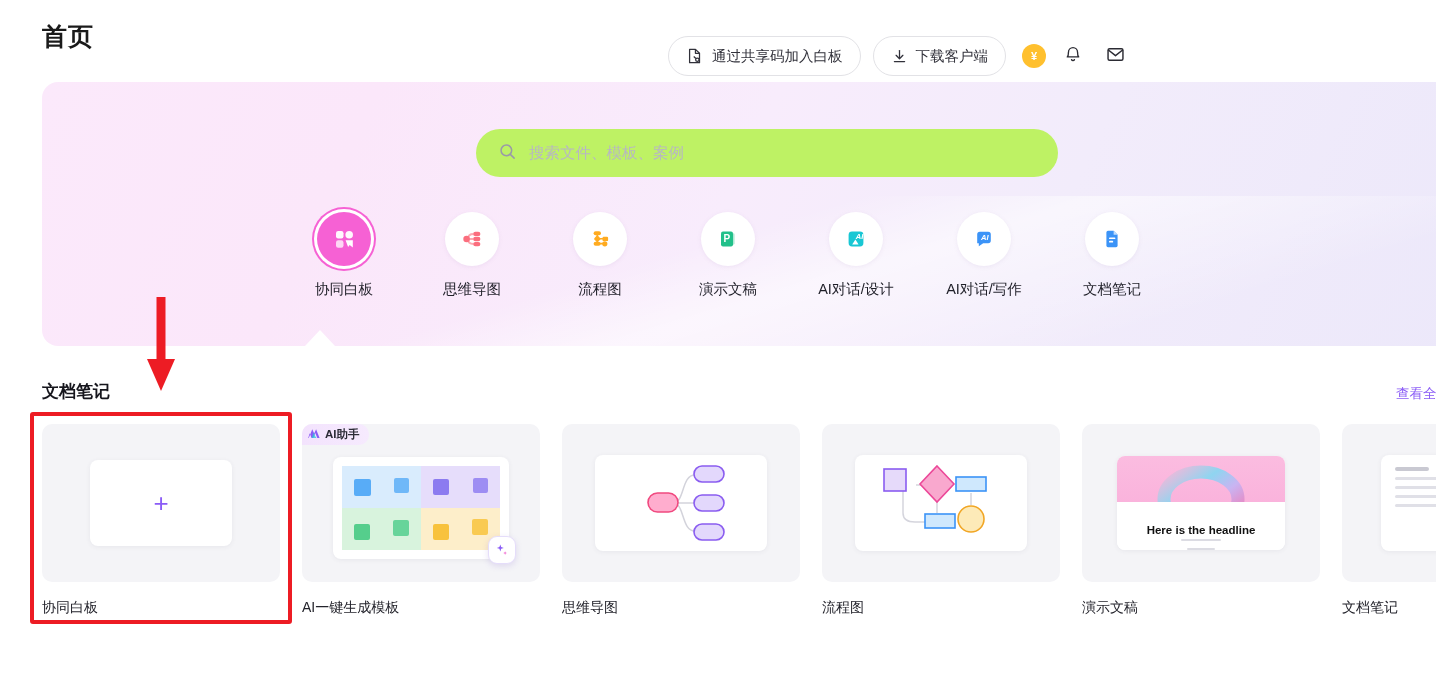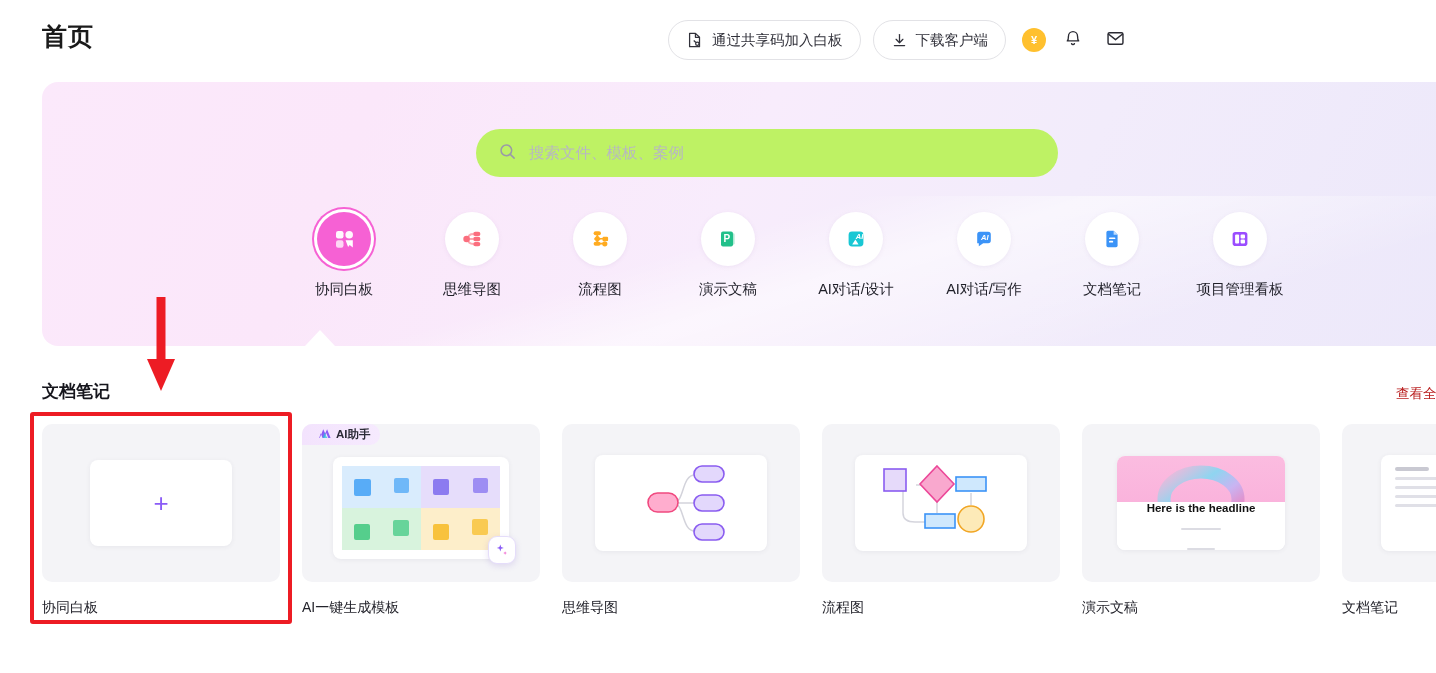--- a/index.html
+++ b/index.html
@@ -15,21 +15,21 @@
   .header {
     position: absolute; left: 0; top: 0; width: 1144px; height: 80px;
     display: flex; align-items: center;
   }
   .page-title {
     position: absolute; left: 42px; top: 20px;
     font-size: 25px; font-weight: bold; color: #1a1a1a;
     letter-spacing: 1px;
   }
   .header-right {
-    position: absolute; right: 14px; top: 20px;
+    position: absolute; right: 14px; top: 36px;
     display: flex; align-items: center; gap: 12px;
   }
   .pill-btn {
     display: flex; align-items: center; gap: 8px;
     height: 40px; padding: 0 17px;
     border: 1px solid #e2e2e6; border-radius: 20px;
     background: #fff; cursor: pointer;
     font-size: 14.5px; color: #31313a; white-space: nowrap;
   }
   .pill-btn svg { display: block; }
@@ -107,21 +107,21 @@
     white-space: nowrap;
   }
 
   
   .section-title {
     position: absolute; left: 42px; top: 380px;
     font-size: 17px; font-weight: bold; color: #16161d;
   }
   .view-all {
     position: absolute; left: 1396px; top: 385px;
-    font-size: 13.5px; color: #b91c1c; cursor: pointer;
+    font-size: 13.5px; color: #8b5cf6; cursor: pointer;
     white-space: nowrap;
   }
 
   
   .cards {
     position: absolute; left: 42px; top: 424px;
     display: flex; gap: 22px;
   }
   .card { width: 238px; cursor: pointer; }
   .card-thumb {
@@ -137,21 +137,21 @@
     background: #fff; border-radius: 8px;
     box-shadow: 0 1px 5px rgba(60,50,90,.07);
   }
   .plus-box {
     width: 142px; height: 86px;
     display: flex; align-items: center; justify-content: center;
     color: #8B5CF6; font-size: 26px; font-weight: 300;
   }
   .ai-badge {
     position: absolute; left: 0; top: 0;
-    height: 21px; padding: 0 9px 0 16px;
+    height: 21px; padding: 0 9px 0 5px;
     border-radius: 0 10px 10px 0;
     background: linear-gradient(90deg, #f3e3fd, #f6eafe);
     display: flex; align-items: center; gap: 4px;
     font-size: 11.5px; font-weight: bold; color: #2b2b36;
     z-index: 3;
   }
   .highlight-box {
     position: absolute; left: 30px; top: 412px;
     width: 262px; height: 212px;
     border: 4px solid #ED1C24; border-radius: 3px;
@@ -305,31 +305,20 @@
       <svg width="26" height="26" viewBox="0 0 26 26">
         <path d="M7.4 6.4a1.6 1.6 0 0 1 1.6-1.6h5.6l4 4v10.8a1.6 1.6 0 0 1-1.6 1.6H9a1.6 1.6 0 0 1-1.6-1.6V6.4Z" fill="#3B93F7"></path>
         <path d="M14.6 4.8v4h4" fill="#BFDCFD"></path>
         <rect x="10" y="11.4" width="6.4" height="1.7" rx=".85" fill="#fff"></rect>
         <rect x="10" y="14.8" width="4.2" height="1.7" rx=".85" fill="#fff"></rect>
       </svg>
     </div>
     <div class="icon-label">文档笔记</div>
   </div>
 
-  <div class="icon-item">
-    <div class="icon-circle">
-      <svg width="26" height="26" viewBox="0 0 26 26">
-        <rect x="5.6" y="6" width="14.8" height="14" rx="2.8" fill="#9B4DFF"></rect>
-        <rect x="8.1" y="8.6" width="4" height="8.8" rx="1" fill="#fff"></rect>
-        <rect x="13.6" y="8.6" width="4.4" height="3.8" rx="1" fill="#fff"></rect>
-        <rect x="13.6" y="13.6" width="4.4" height="3.8" rx="1" fill="#fff"></rect>
-      </svg>
-    </div>
-    <div class="icon-label">项目管理看板</div>
-  </div>
 </div>
 
 <div class="section-title">文档笔记</div>
 <div class="view-all">查看全</div>
 
 <div class="cards">
 
   <div class="card">
     <div class="card-thumb">
       <div class="plus-box inner-white">+</div>
@@ -420,21 +409,21 @@
               <linearGradient id="ring" x1="0" y1="0" x2="1" y2="1">
                 <stop offset="0%" stop-color="#F9B6D8"></stop>
                   <stop offset="35%" stop-color="#8FD5F0"></stop>
                 <stop offset="60%" stop-color="#C9B4F2"></stop>
                   <stop offset="100%" stop-color="#F96FA8"></stop>
               </linearGradient>
             </defs>
             <ellipse cx="84" cy="43" rx="37" ry="27" fill="none" stroke="url(#ring)" stroke-width="13"></ellipse>
           </svg>
         </div>
-        <div style="flex:1;background:#fff;display:flex;flex-direction:column;align-items:center;justify-content:space-between;gap:3px;">
+        <div style="flex:1;background:#fff;display:flex;flex-direction:column;align-items:center;justify-content:flex-end;gap:3px;">
           <div style="font-size:11.5px;font-weight:bold;color:#111;">Here is the headline</div>
           <div style="width:40px;height:2px;background:#dcdce3;border-radius:1px;"></div>
           <div style="width:28px;height:2px;background:#dcdce3;border-radius:1px;margin-top:4px;"></div>
         </div>
       </div>
     </div>
     <div class="card-label">演示文稿</div>
   </div>
 
   <div class="card">

